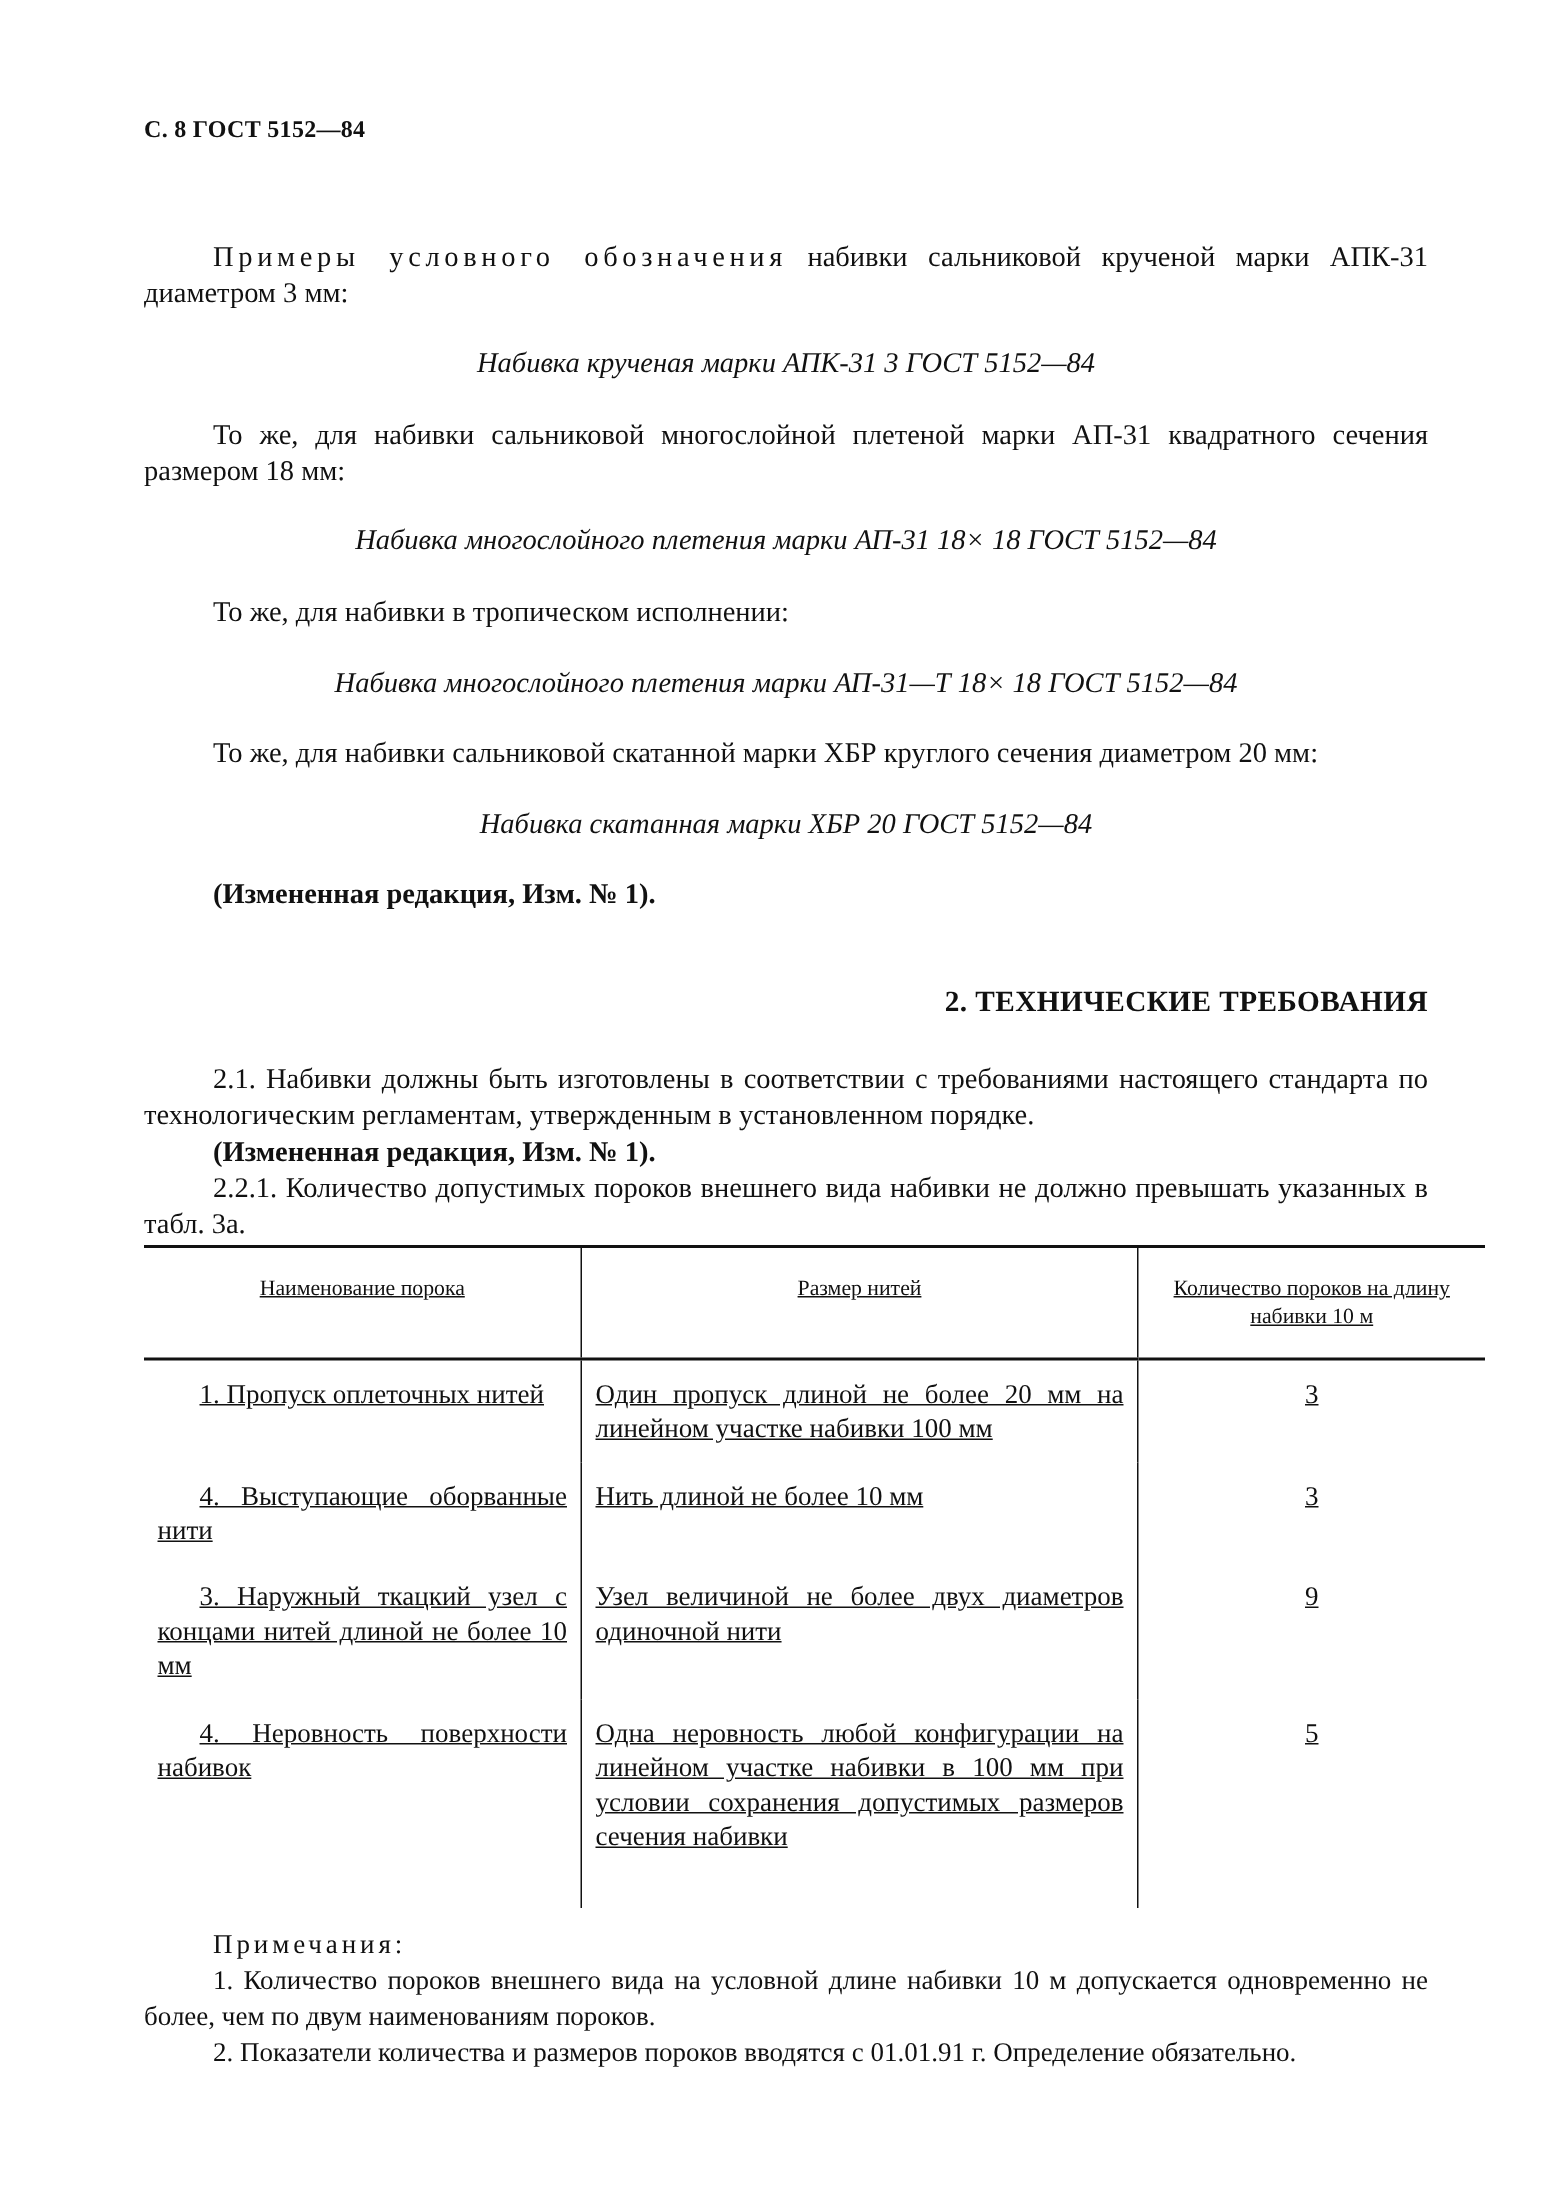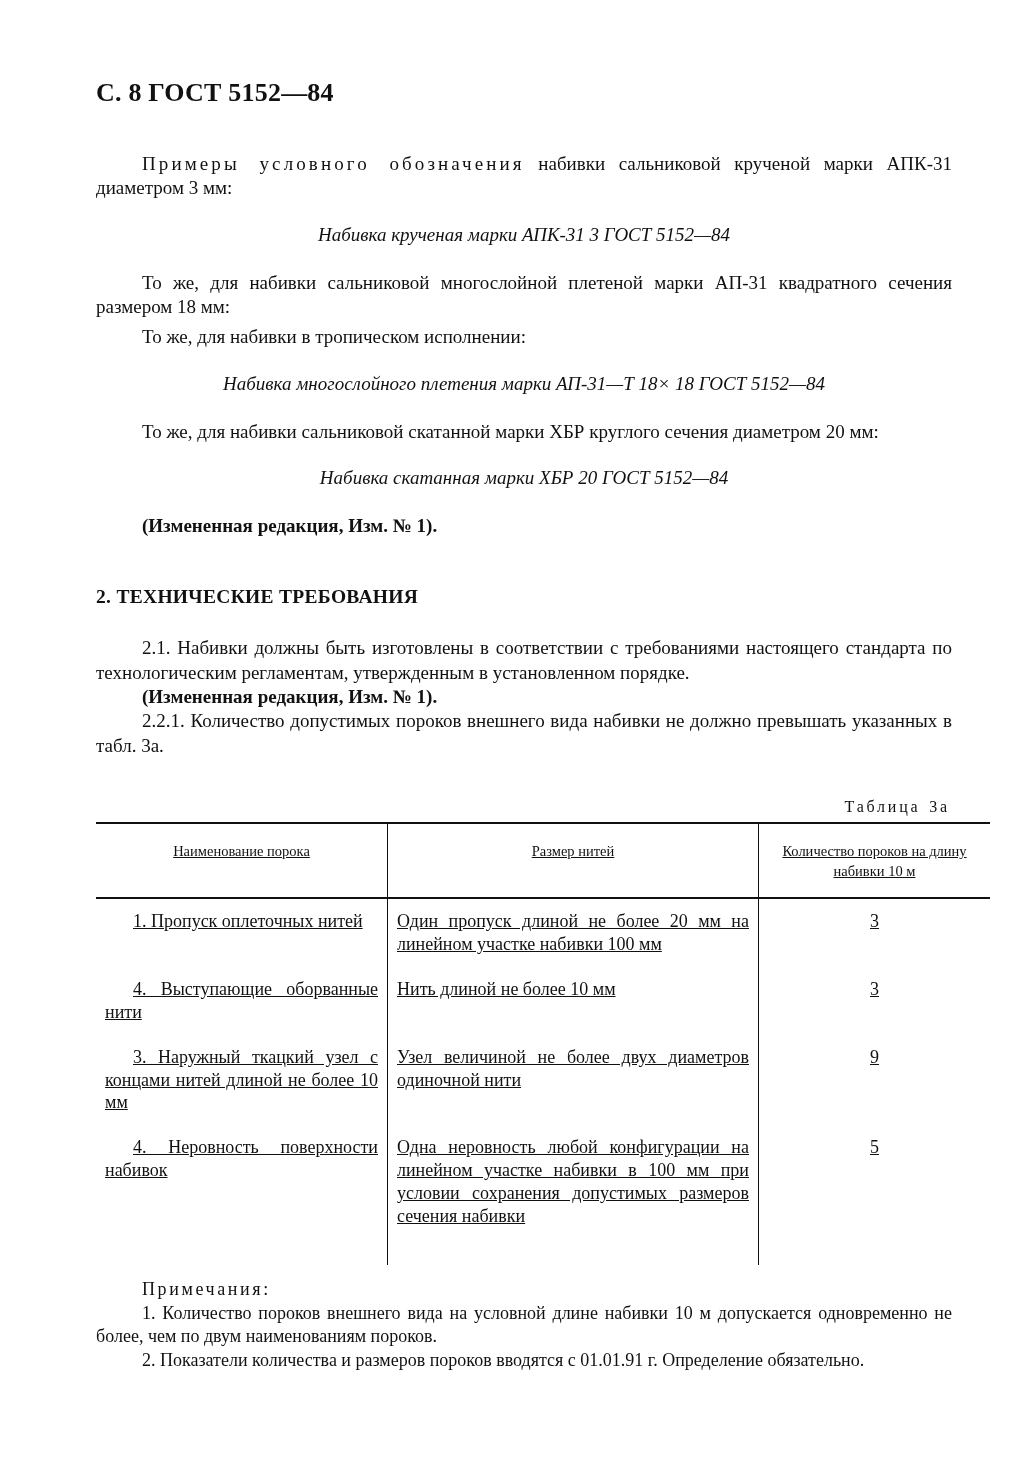--- a/index.html
+++ b/index.html
@@ -25,24 +25,24 @@
   }
   .content {
     position: absolute;
     left: 96px;
     top: 78px;
     width: 856px;
   }
 
   
   .runhead {
-    font-size: 26px;
+    font-size: 16px;
     font-weight: bold;
     letter-spacing: 0.2px;
-    margin: 0 0 44px 0;
+    margin: 0 0 64px 0;
     white-space: nowrap;
   }
 
   
   .para {
     font-size: 19px;
     line-height: 1.285;
     text-align: justify;
     text-indent: 46px;
     margin: 0 0 6px 0;
@@ -63,21 +63,21 @@
     text-align: center;
     margin: 22px 0 24px 0;
     line-height: 1.25;
     white-space: nowrap;
   }
 
   
   .section-title {
     font-size: 19.5px;
     font-weight: bold;
-    text-align: left;
+    text-align: right;
     margin: 48px 0 28px 0;
     letter-spacing: 0.3px;
   }
 
   .note-bold {
     font-size: 19px;
     font-weight: bold;
     text-indent: 46px;
     margin: 0;
     line-height: 1.285;
@@ -164,38 +164,38 @@
   <div class="content">
 
     <div class="runhead">С. 8 ГОСТ 5152—84</div>
 
     <p class="para"><span class="spaced">Примеры условного обозначения</span><span> набивки сальниковой крученой марки АПК-31 диаметром 3 мм:</span></p>
 
     <p class="example">Набивка крученая марки АПК-31 3 ГОСТ 5152—84</p>
 
     <p class="para">То же, для набивки сальниковой многослойной плетеной марки АП-31 квадратного сечения размером 18 мм:</p>
 
+    <p class="example">Набивка многослойного плетения марки АП-31 18× 18 ГОСТ 5152—84</p>
 
     <p class="para">То же, для набивки в тропическом исполнении:</p>
 
     <p class="example">Набивка многослойного плетения марки АП-31—Т 18× 18 ГОСТ 5152—84</p>
 
     <p class="para">То же, для набивки сальниковой скатанной марки ХБР круглого сечения диаметром 20 мм:</p>
 
     <p class="example">Набивка скатанная марки ХБР 20 ГОСТ 5152—84</p>
 
     <p class="note-bold">(Измененная редакция, Изм. № 1).</p>
 
     <h2 class="section-title">2. ТЕХНИЧЕСКИЕ ТРЕБОВАНИЯ</h2>
 
     <p class="para tight">2.1.  Набивки должны быть изготовлены в соответствии с требованиями настоящего стандарта по технологическим регламентам, утвержденным в установленном порядке.</p>
     <p class="note-bold">(Измененная редакция, Изм. № 1).</p>
     <p class="para tight">2.2.1.  Количество допустимых пороков внешнего вида набивки не должно превышать указанных в табл. 3а.</p>
 
-    <div class="table-caption">Таблица 3а</div>
 
     <table class="gost">
       <thead>
         <tr>
           <th class="c1" style="width:279px">Наименование порока</th>
           <th class="c2" style="width:358px">Размер нитей</th>
           <th class="c3" style="width:219px">Количество пороков на длину набивки 10 м</th>
         </tr>
       </thead>
       <tbody>

